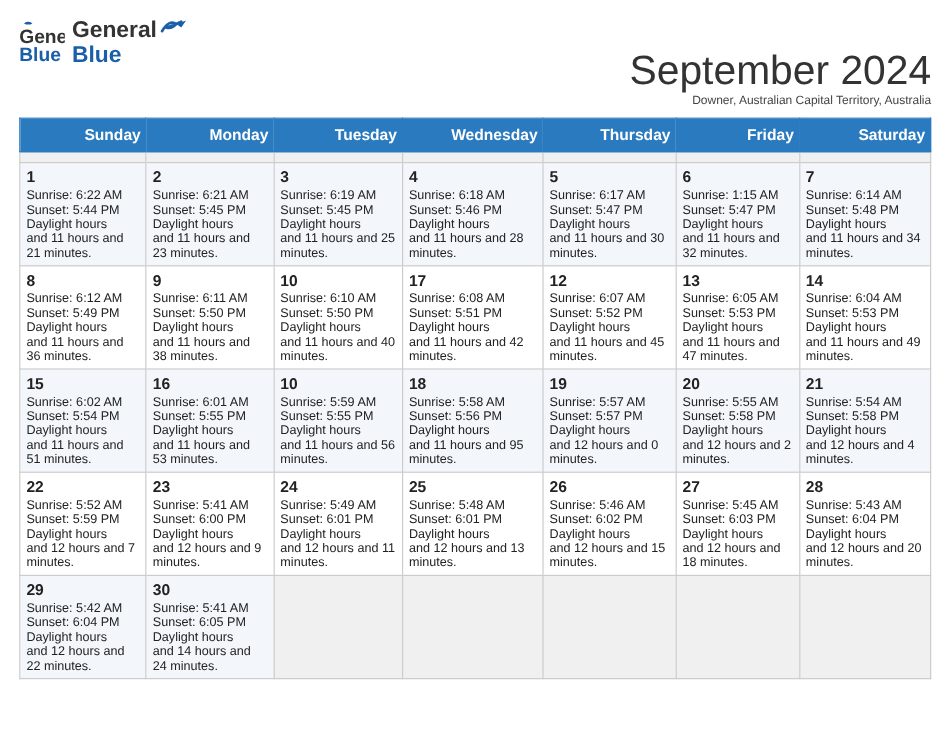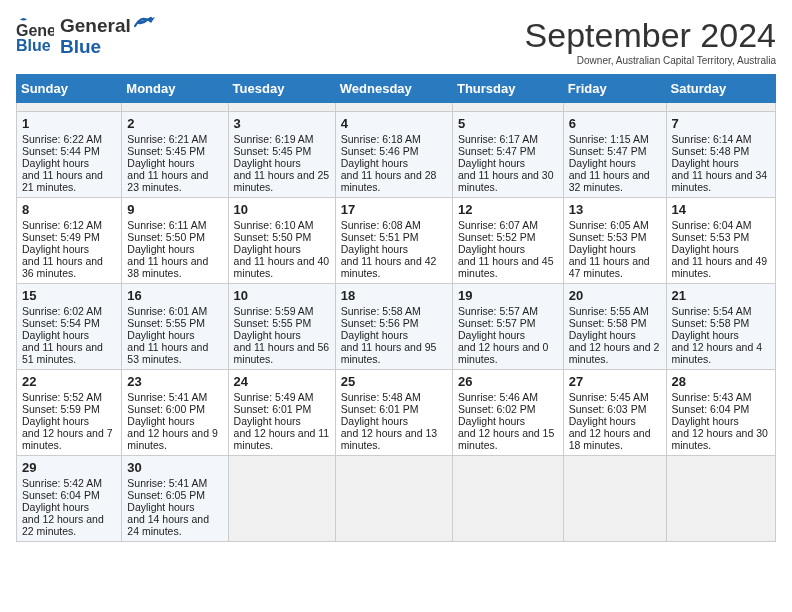--- a/index.html
+++ b/index.html
@@ -11,31 +11,32 @@
       padding: 16px;
     }
     .header {
       display: flex;
       align-items: flex-start;
       justify-content: space-between;
       margin-bottom: 8px;
     }
     .title-block {
       text-align: right;
+      margin-top: 24px;
     }
     table {
       width: 100%;
       border-collapse: collapse;
       font-size: 11px;
     }
     thead tr th {
       background-color: #2a7abf;
       color: #fff;
       padding: 6px 4px;
-      text-align: left;
+      text-align: right;
       font-size: 13px;
       font-weight: bold;
       border: 1px solid #2a7abf;
     }
     tbody tr td {
       border: 1px solid #ccc;
       padding: 4px 5px;
       vertical-align: top;
       font-size: 10.5px;
       color: #222;
@@ -138,21 +139,21 @@
         <td><span class="day-num">20</span><span>Sunrise: 5:55 AM</span><br><span>Sunset: 5:58 PM</span><br><span>Daylight hours</span><br><span>and 12 hours and 2 minutes.</span></td>
         <td><span class="day-num">21</span><span>Sunrise: 5:54 AM</span><br><span>Sunset: 5:58 PM</span><br><span>Daylight hours</span><br><span>and 12 hours and 4 minutes.</span></td>
       </tr>
       <tr>
         <td><span class="day-num">22</span><span>Sunrise: 5:52 AM</span><br><span>Sunset: 5:59 PM</span><br><span>Daylight hours</span><br><span>and 12 hours and 7 minutes.</span></td>
         <td><span class="day-num">23</span><span>Sunrise: 5:41 AM</span><br><span>Sunset: 6:00 PM</span><br><span>Daylight hours</span><br><span>and 12 hours and 9 minutes.</span></td>
         <td><span class="day-num">24</span><span>Sunrise: 5:49 AM</span><br><span>Sunset: 6:01 PM</span><br><span>Daylight hours</span><br><span>and 12 hours and 11 minutes.</span></td>
         <td><span class="day-num">25</span><span>Sunrise: 5:48 AM</span><br><span>Sunset: 6:01 PM</span><br><span>Daylight hours</span><br><span>and 12 hours and 13 minutes.</span></td>
         <td><span class="day-num">26</span><span>Sunrise: 5:46 AM</span><br><span>Sunset: 6:02 PM</span><br><span>Daylight hours</span><br><span>and 12 hours and 15 minutes.</span></td>
         <td><span class="day-num">27</span><span>Sunrise: 5:45 AM</span><br><span>Sunset: 6:03 PM</span><br><span>Daylight hours</span><br><span>and 12 hours and 18 minutes.</span></td>
-        <td><span class="day-num">28</span><span>Sunrise: 5:43 AM</span><br><span>Sunset: 6:04 PM</span><br><span>Daylight hours</span><br><span>and 12 hours and 30 minutes.</span></td>
+        <td><span class="day-num">28</span><span>Sunrise: 5:43 AM</span><br><span>Sunset: 6:04 PM</span><br><span>Daylight hours</span><br><span>and 12 hours and 20 minutes.</span></td>
       </tr>
       <tr>
         <td><span class="day-num">29</span><span>Sunrise: 5:42 AM</span><br><span>Sunset: 6:04 PM</span><br><span>Daylight hours</span><br><span>and 12 hours and 22 minutes.</span></td>
         <td><span class="day-num">30</span><span>Sunrise: 5:41 AM</span><br><span>Sunset: 6:05 PM</span><br><span>Daylight hours</span><br><span>and 14 hours and 24 minutes.</span></td>
         <td class="empty-cell"></td>
         <td class="empty-cell"></td>
         <td class="empty-cell"></td>
         <td class="empty-cell"></td>
         <td class="empty-cell"></td>
       </tr>

